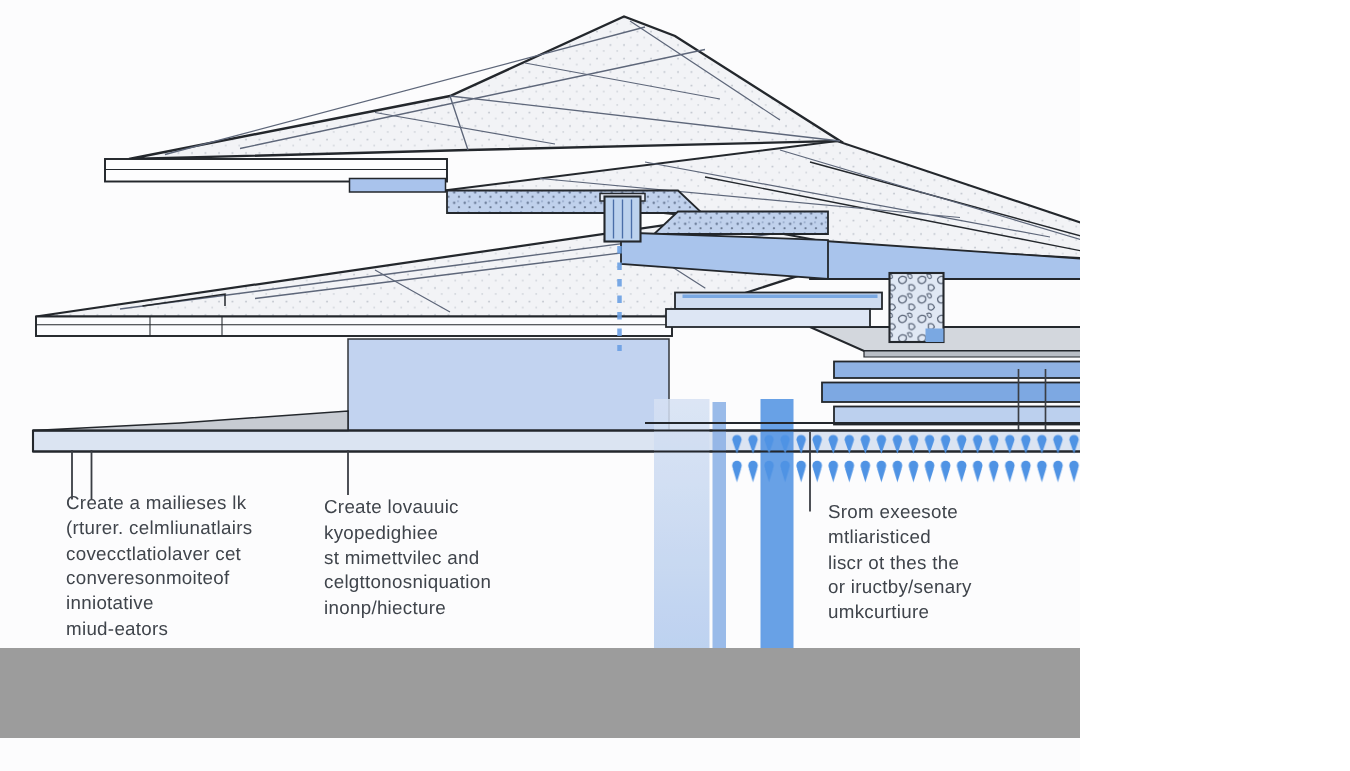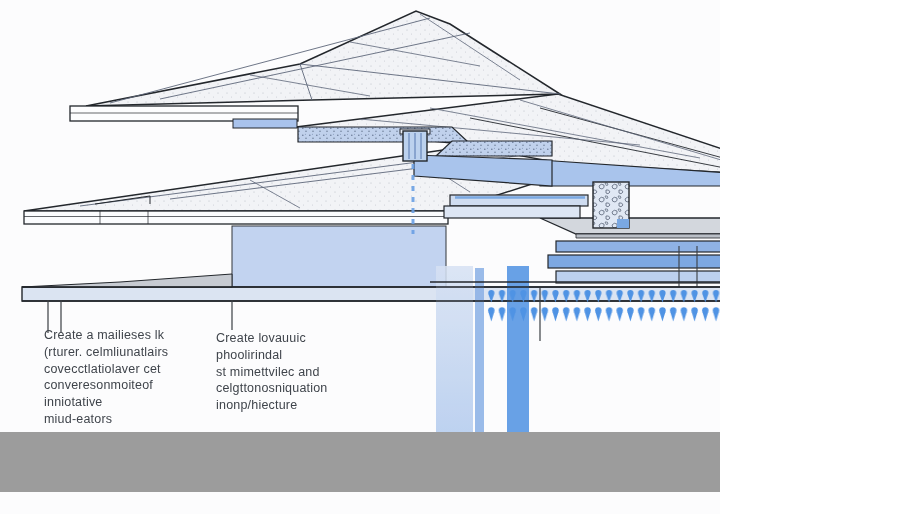--- a/index.html
+++ b/index.html
@@ -137,18 +137,23 @@
   <rect x="0" y="432" width="882" height="60" fill="#9c9c9c"></rect>
 </svg>
 
 <div class="ann" style="left:44px;top:327px;width:178px">Create a mailieses lk
 (rturer. celmliunatlairs
  covecctlatiolaver cet
 converesonmoiteof
 inniotative
 miud-eators</div>
 <div class="ann" style="left:216px;top:330px;width:172px">Create lovauuic
-phoolirindal
+kyopedighiee
 st mimettvilec and
 celgttonosniquation
 inonp/hiecture</div>
+<div class="ann" style="left:552px;top:333px;width:172px">Srom exeesote
+mtliaristiced
+liscr ot thes the
+or iructby/senary
+umkcurtiure</div>
 
 </div>
 
 </body></html>

